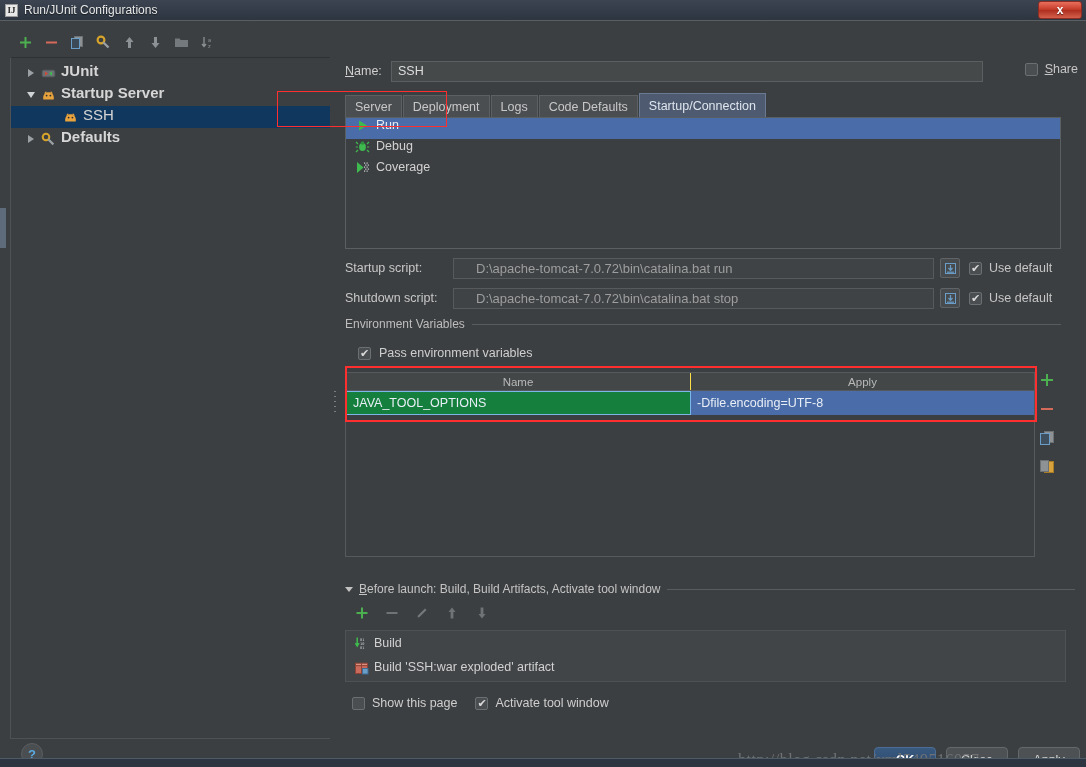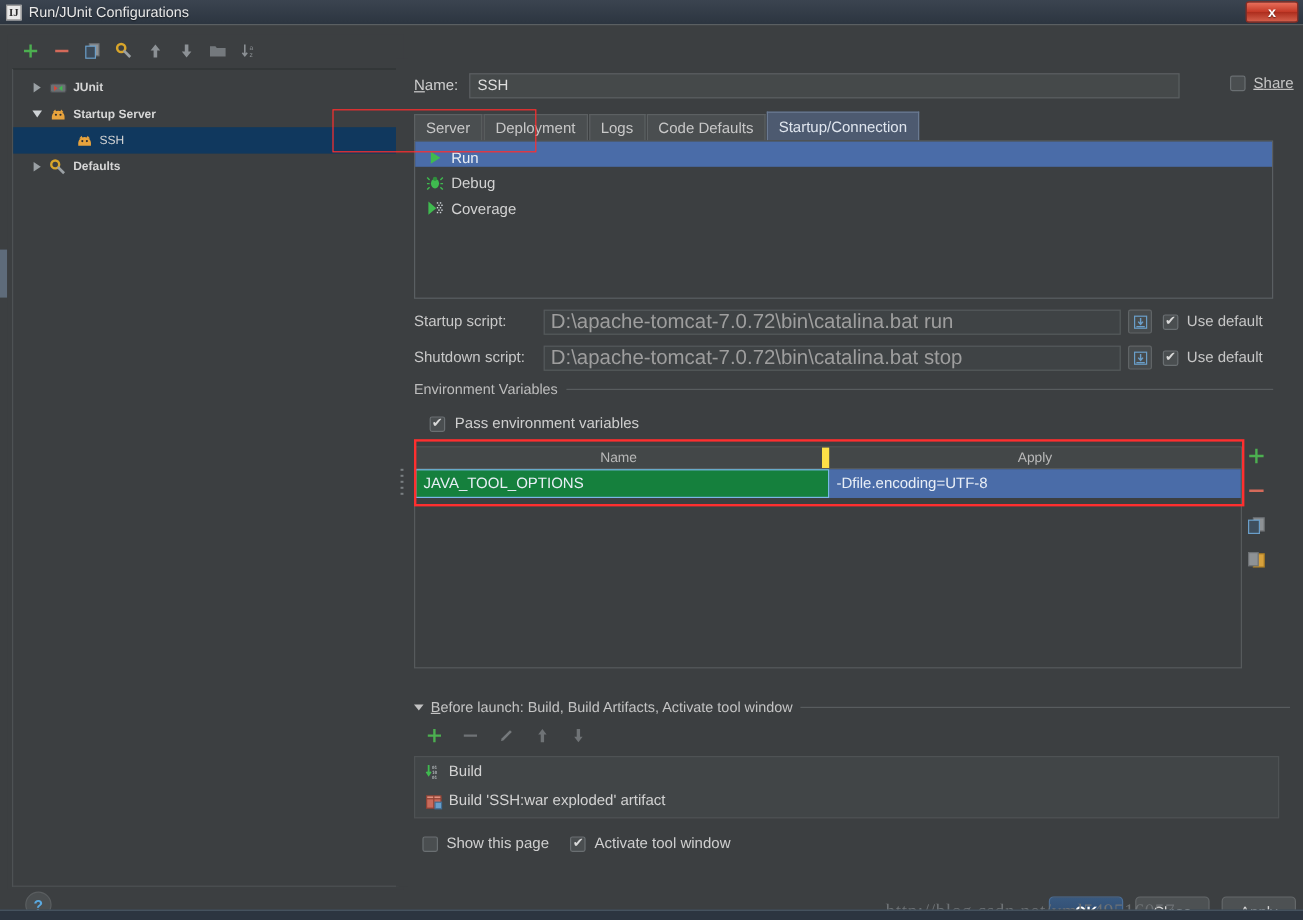--- a/index.html
+++ b/index.html
@@ -77,22 +77,22 @@
   .tbicon { width: 18px; height: 18px; display: flex; align-items: center; justify-content: center; }
   #tree {
     position: absolute; left: 4px; top: 28px;
     width: 322px; height: 682px;
     background: #3c3f41;
     border: 1px solid #4e5254;
     border-top: 1px solid #2f3234;
     padding-top: 4px;
   }
   .tree-row {
-    height: 22px; display: flex; align-items: center;
-    padding-left: 12px; font-size: 10px; color: #d6d6d6;
+    height: 22px; display: flex; 
+    padding-left: 12px; font-size: 15px; color: #d6d6d6;
   }
   .tree-row.sel { background: #10385e; }
   .tw { width: 16px; display: flex; align-items: center; justify-content: center; }
   .arrow-r { width:0;height:0;border-left:6px solid #9aa0a4;border-top:4.5px solid transparent;border-bottom:4.5px solid transparent; }
   .arrow-d { width:0;height:0;border-top:6px solid #cfd3d6;border-left:4.5px solid transparent;border-right:4.5px solid transparent; }
   .tlabel { margin-left: 5px; }
   .tbold { font-weight: bold; }
 
   
   #splitter {
@@ -116,21 +116,21 @@
   
   #name-row { position: absolute; left: 5px; top: 31px; width: 735px; height: 22px; display:flex; align-items:center; }
   #name-label { width: 46px; color: #cfcfcf; font-size: 12.5px; }
   .ulk { text-decoration: underline; }
   #name-field {
     width: 592px; height: 21px;
     background: #45494a; border: 1px solid #5b5f61;
     color: #dedede; font-size: 12.5px;
     display: flex; align-items: center; padding-left: 6px;
   }
-  #share-box { position:absolute; right: 2px; top: 33px; display:flex; align-items:flex-end; gap:7px;text-decoration:underline; }
+  #share-box { position:absolute; right: 2px; top: 33px; display:flex; align-items:flex-end; gap:7px; }
   .cb {
     width: 13px; height: 13px; background:#4a4e50; border:1px solid #6a6f72; border-radius:2px;
     display:flex; align-items:center; justify-content:center;
   }
   .cb.checked::after {
     content: "✔"; color: #d9d9d9; font-size: 11px; line-height: 11px;
   }
   #share-label { color:#c6c6c6; font-size:12.5px; }
 
   
@@ -151,30 +151,30 @@
     width: 170px; height: 36px;
     border: 1px solid #ff2f2f; pointer-events:none;
   }
 
   
   #run-list {
     position: absolute; left: 5px; top: 88px;
     width: 716px; height: 132px;
     background: #3c3f41; border: 1px solid #5a5f62;
   }
-  .rl-row { height: 21px; display:flex; align-items:flex-end; padding-left: 8px; font-size:12.5px; color:#d2d2d2; }
+  .rl-row { height: 21px; display:flex; align-items:flex-start; padding-left: 8px; font-size:12.5px; color:#d2d2d2; }
   .rl-row.sel { background: #4a6ca8; color: #e9eef5; }
   .rl-ico { width: 16px; display:flex; align-items:center; justify-content:center; margin-right: 6px; }
 
   
   .script-row { position:absolute; left:5px; height:22px; display:flex; align-items:center; }
   .script-label { width: 108px; color:#c8c8c8; font-size:12.5px; }
   .script-field {
     width: 481px; height: 21px; background:#3f4345; border:1px solid #565a5c;
-    color:#9e9e9e; font-size:17px; display:flex; align-items:center; padding-left:5px;
+    color:#9e9e9e; font-size:13px; display:flex; align-items:center; padding-left:22px;
   }
   .script-btn {
     width: 20px; height: 20px; margin-left: 6px;
     background:#474b4d; border:1px solid #606466; border-radius:2px;
     display:flex; align-items:center; justify-content:center;
   }
   .ud { margin-left: 9px; display:flex; align-items:center; gap:7px; color:#c6c6c6; font-size:12.5px; }
 
   
   #env-group { position:absolute; left:5px; top:288px; width:716px; }
@@ -183,21 +183,21 @@
   .grpline { flex:1; height:1px; background:#585c5e; }
   #pass-env { display:flex; align-items:center; gap:8px; margin-top:15px; margin-left:13px; color:#cfcfcf; font-size:12.5px; }
 
   #env-table {
     position:absolute; left:0px; top:55px;
     width: 690px; height: 185px;
     background:#3c3f41; border:1px solid #565a5c;
   }
   #env-head { display:flex; height: 18px; background:#434748; border-bottom:1px solid #55595b; }
   .th { font-size:11.5px; color:#b9b9b9; display:flex; align-items:center; justify-content:center; }
-  .th.name { width: 345px; border-right:6px solid #fde047; }
+  .th.name { width: 345px; border-right:1px solid #fde047; }
   .th.value { flex:1; }
   #env-row { display:flex; height: 24px; background:#4a6ca8; }
   .td { font-size:12.5px; color:#e8eef6; display:flex; align-items:center; padding-left:6px; }
   .td.name { width: 345px; border:1px solid #7ab6e8; background:#15803d; }
   .td.value { flex:1; }
   #env-red-box {
     position:absolute; left:345px; top:345px;
     width: 692px; height: 56px;
     border:2px solid #ff2f2f; pointer-events:none;
   }

